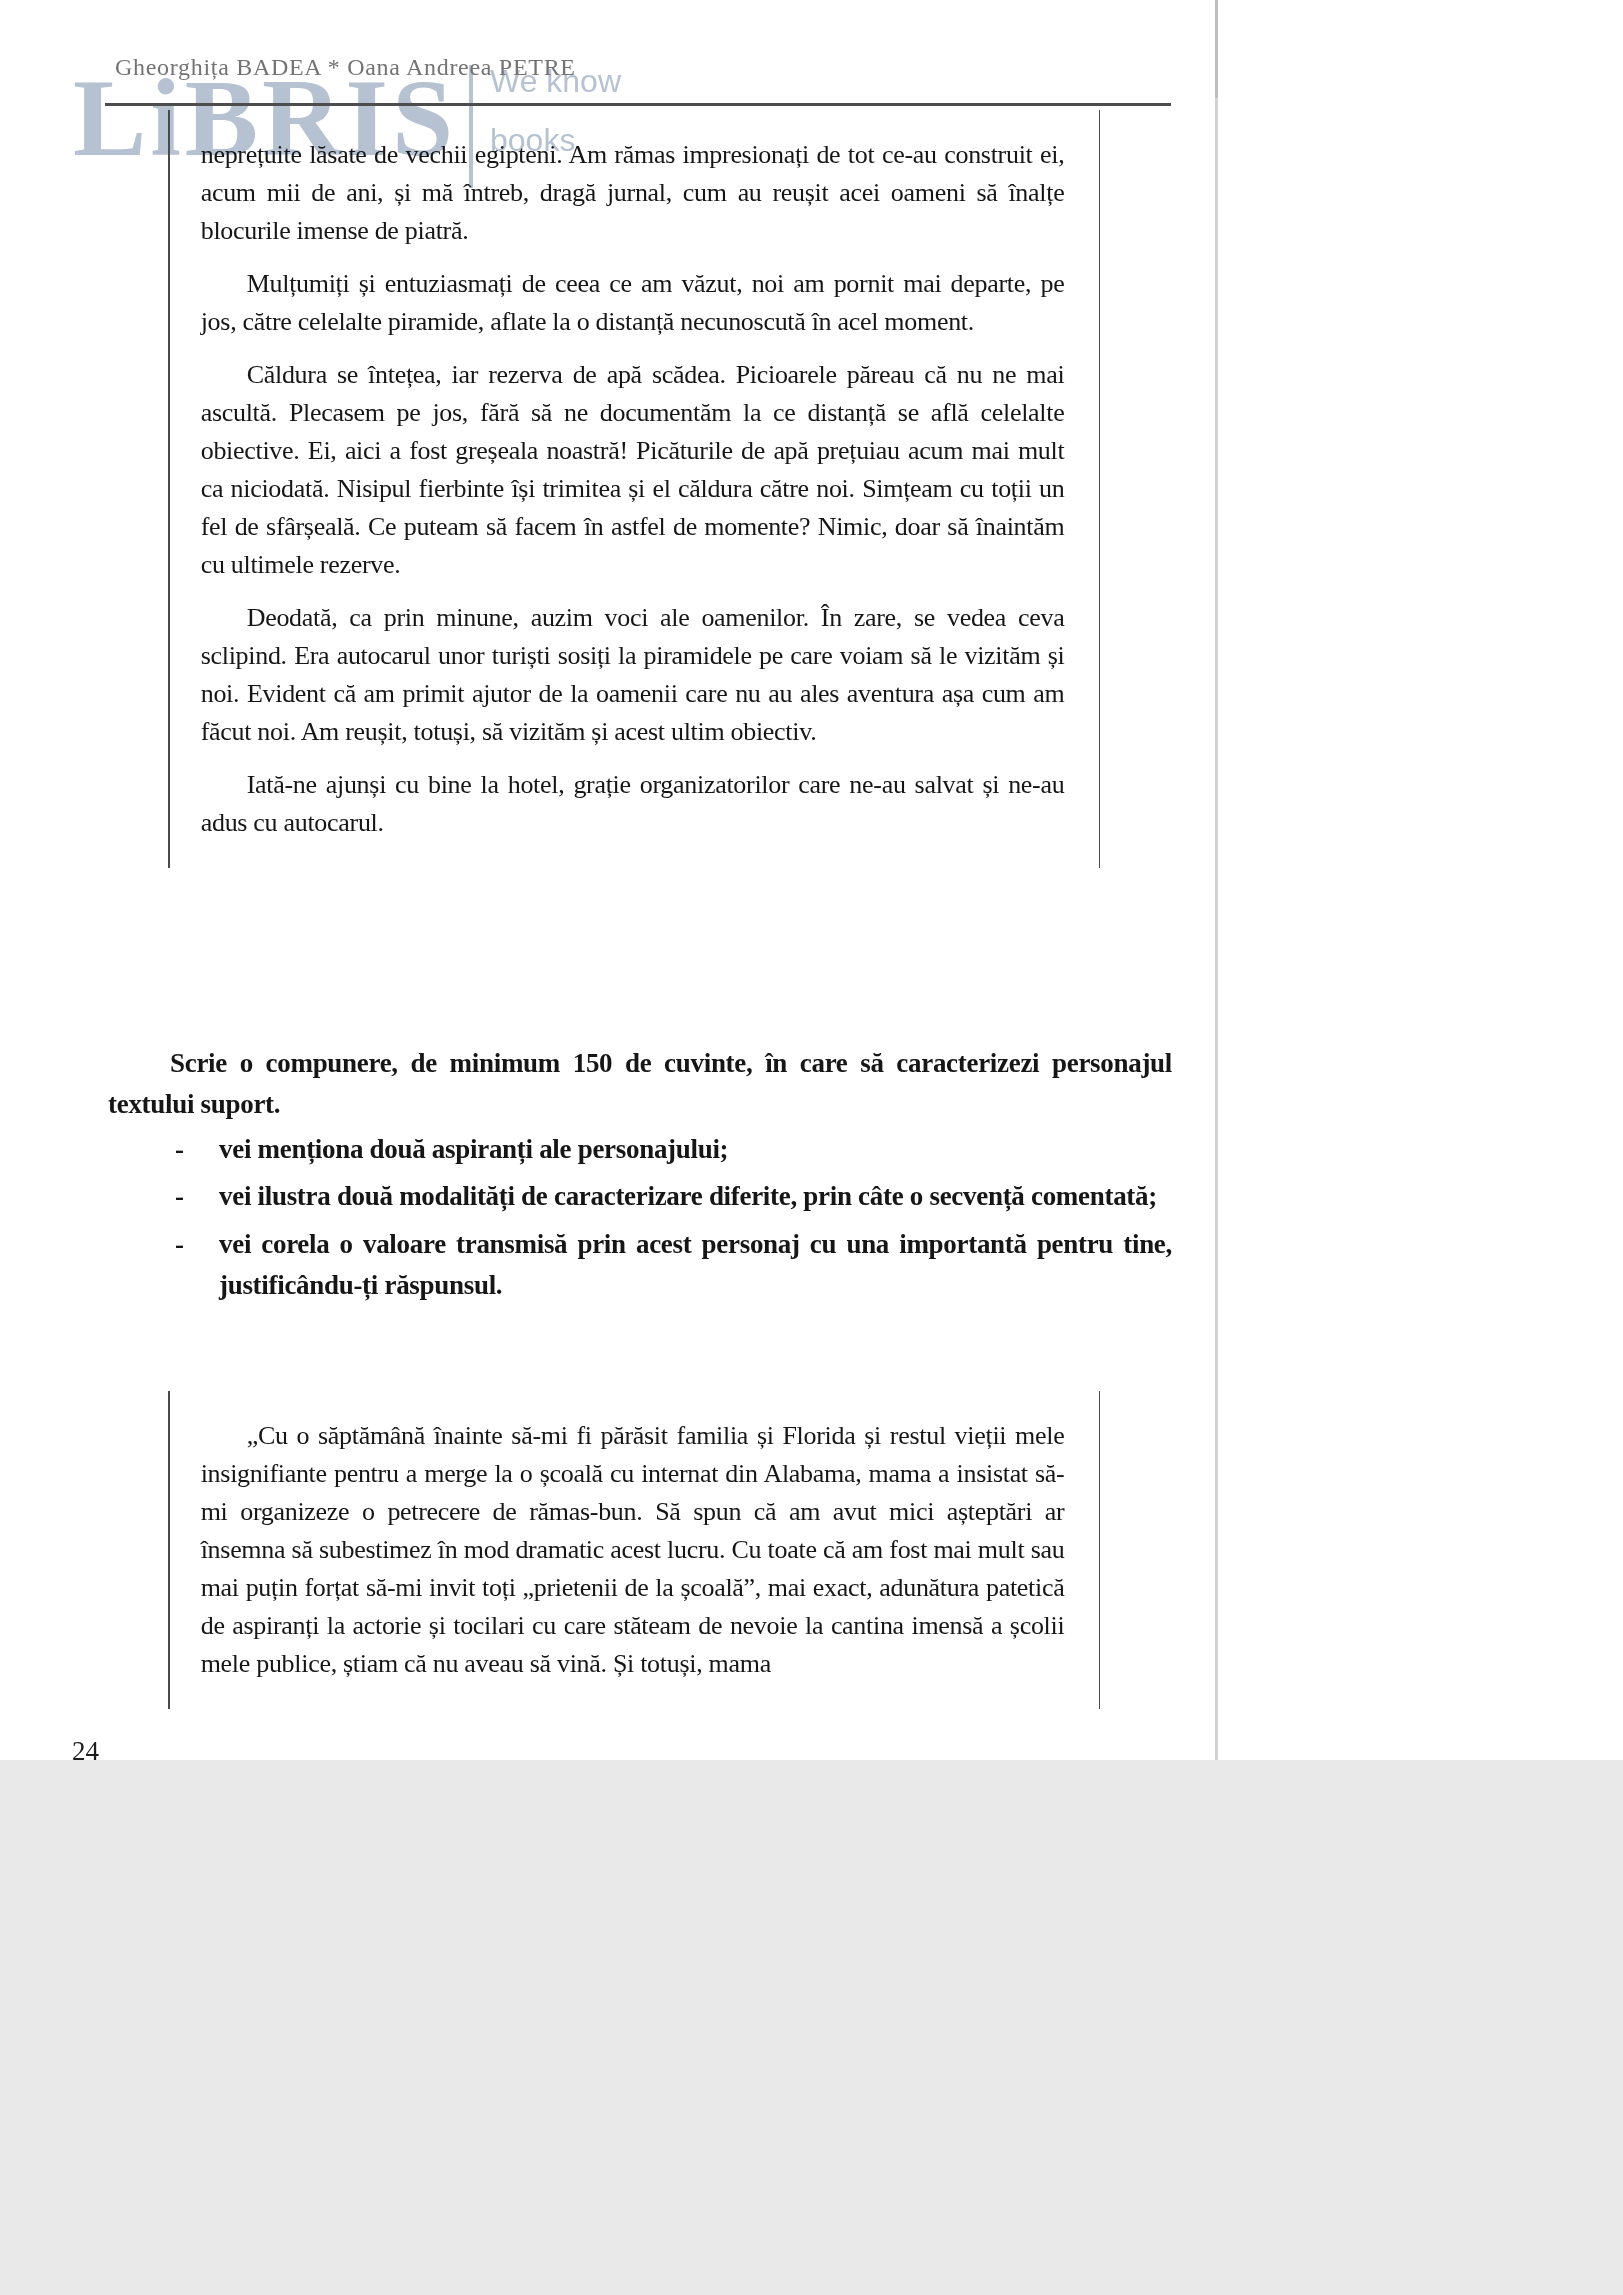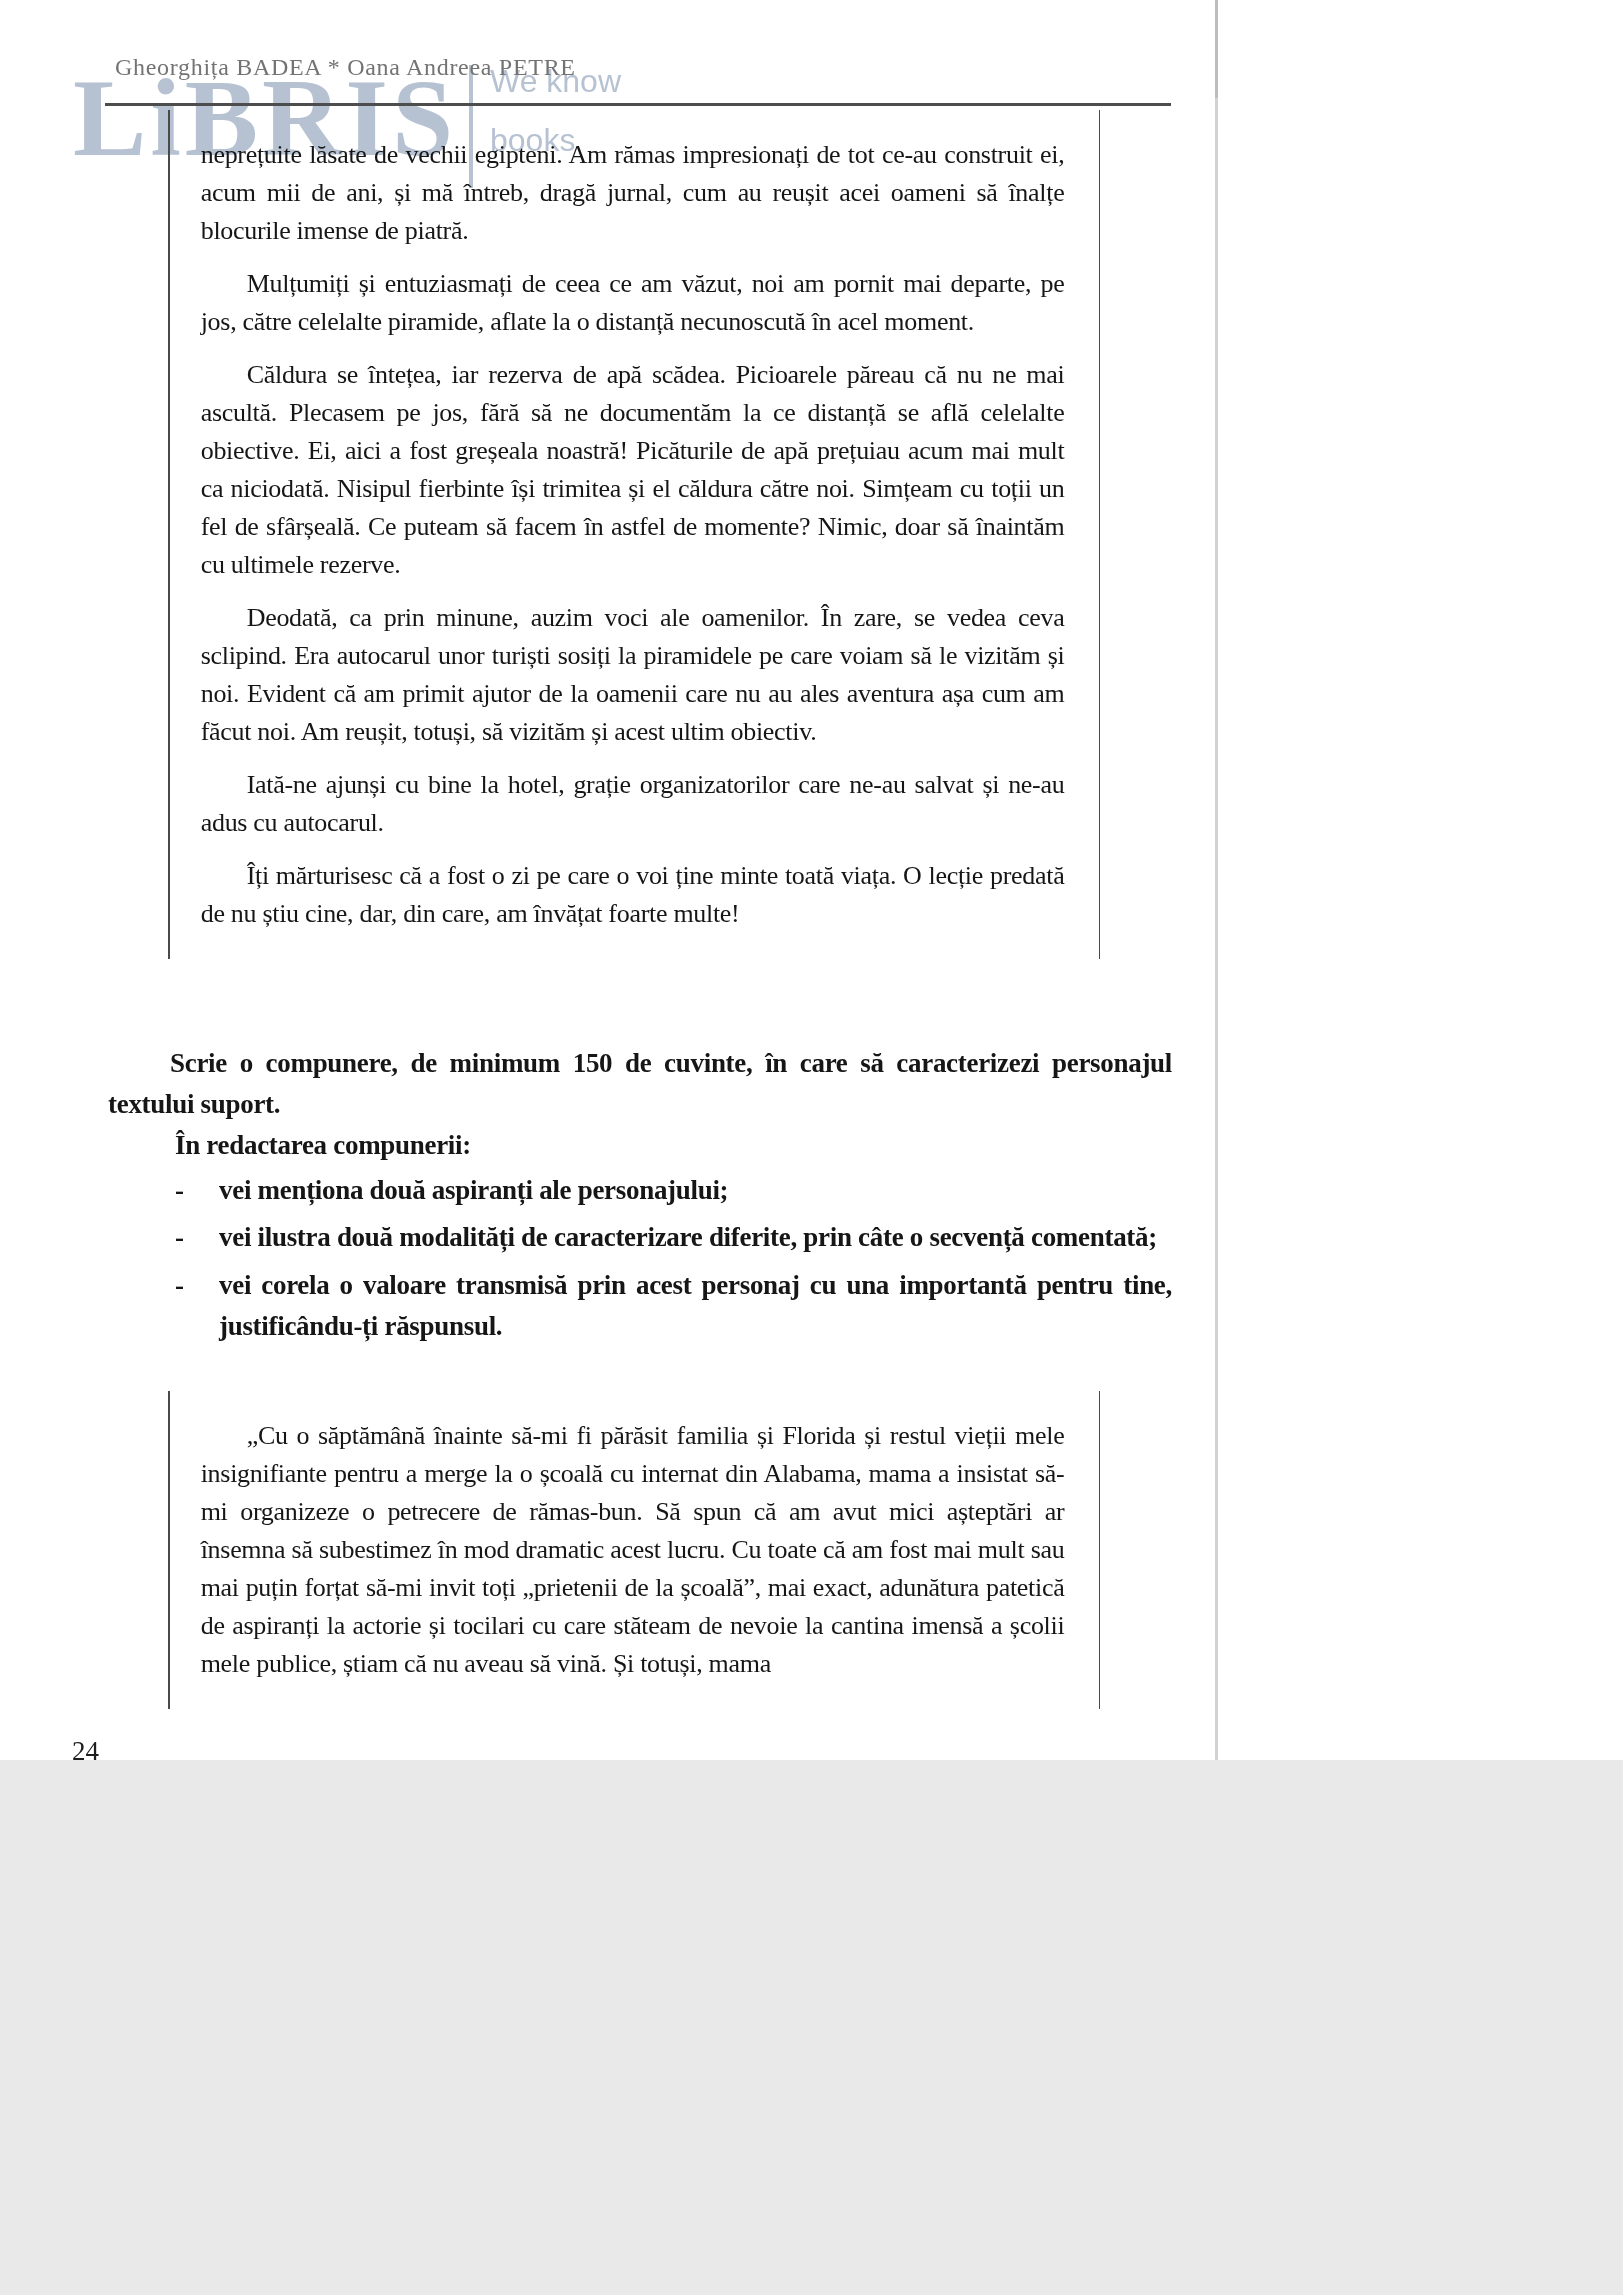--- a/index.html
+++ b/index.html
@@ -100,26 +100,24 @@
 
   <div class="authors">Gheorghița BADEA * Oana Andreea PETRE</div>
   <div class="header-rule"></div>
 
   <div class="excerpt excerpt-1">
     <p class="no-indent">neprețuite lăsate de vechii egipteni. Am rămas impresionați de tot ce-au construit ei, acum mii de ani, și mă întreb, dragă jurnal, cum au reușit acei oameni să înalțe blocurile imense de piatră.</p>
     <p>Mulțumiți și entuziasmați de ceea ce am văzut, noi am pornit mai departe, pe jos, către celelalte piramide, aflate la o distanță necunoscută în acel moment.</p>
     <p>Căldura se întețea, iar rezerva de apă scădea. Picioarele păreau că nu ne mai ascultă. Plecasem pe jos, fără să ne documentăm la ce distanță se află celelalte obiective. Ei, aici a fost greșeala noastră! Picăturile de apă prețuiau acum mai mult ca niciodată. Nisipul fierbinte își trimitea și el căldura către noi. Simțeam cu toții un fel de sfârșeală. Ce puteam să facem în astfel de momente? Nimic, doar să înaintăm cu ultimele rezerve.</p>
     <p>Deodată, ca prin minune, auzim voci ale oamenilor. În zare, se vedea ceva sclipind. Era autocarul unor turiști sosiți la piramidele pe care voiam să le vizităm și noi. Evident că am primit ajutor de la oamenii care nu au ales aventura așa cum am făcut noi. Am reușit, totuși, să vizităm și acest ultim obiectiv.</p>
     <p>Iată-ne ajunși cu bine la hotel, grație organizatorilor care ne-au salvat și ne-au adus cu autocarul.</p>
-    <p>Îți mărturisesc că a fost o zi pe care o voi ține minte toată viața. O lecție predată de nu știu cine, dar, din care, am învățat foarte multe!</p>
   </div>
 
   <div class="task">
     <p class="intro">Scrie o compunere, de minimum 150 de cuvinte, în care să caracterizezi personajul textului suport.</p>
-    <p class="sub">În redactarea compunerii:</p>
     <ul>
       <li>
         <span class="dash">-</span>
         <span>vei menționa două aspiranți ale personajului;</span>
       </li>
       <li>
         <span class="dash">-</span>
         <span>vei ilustra două modalități de caracterizare diferite, prin câte o secvență comentată;</span>
       </li>
       <li>

